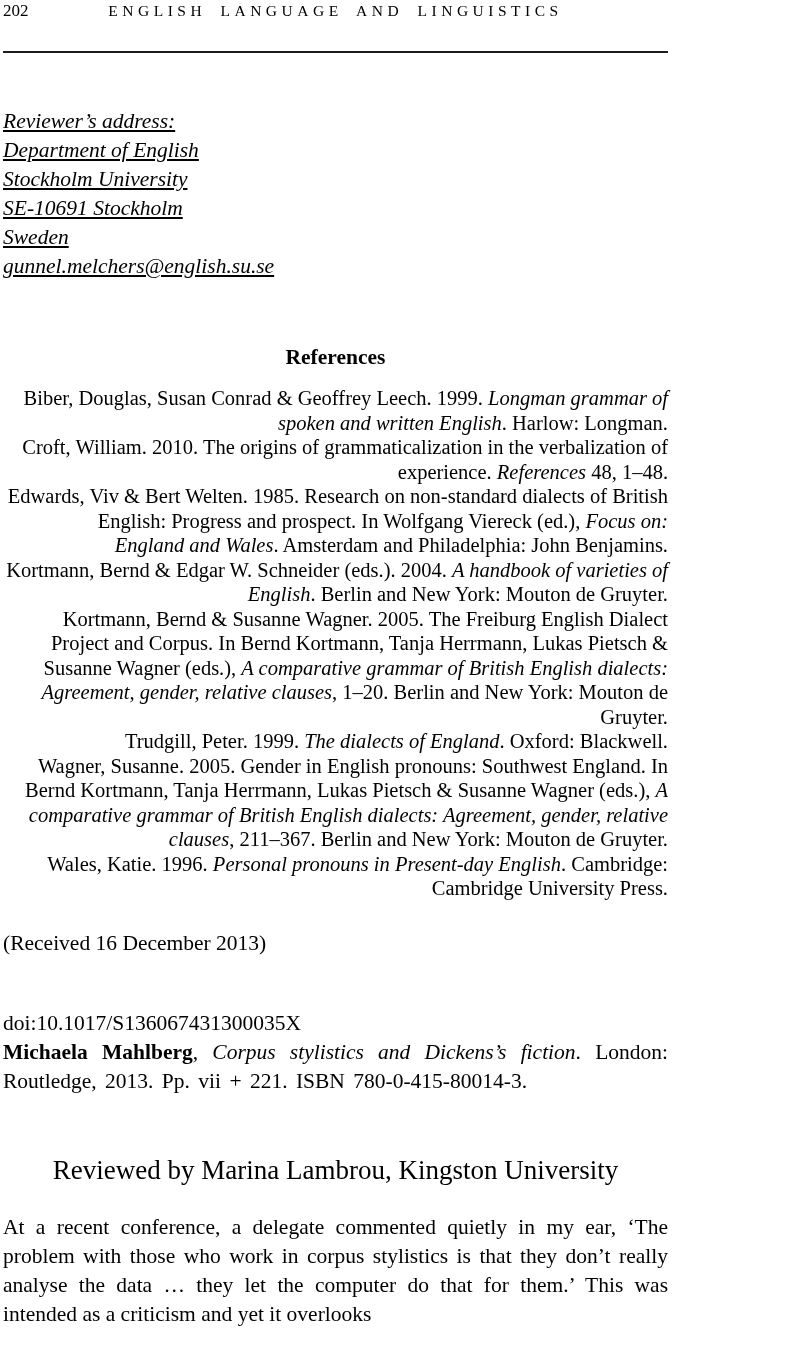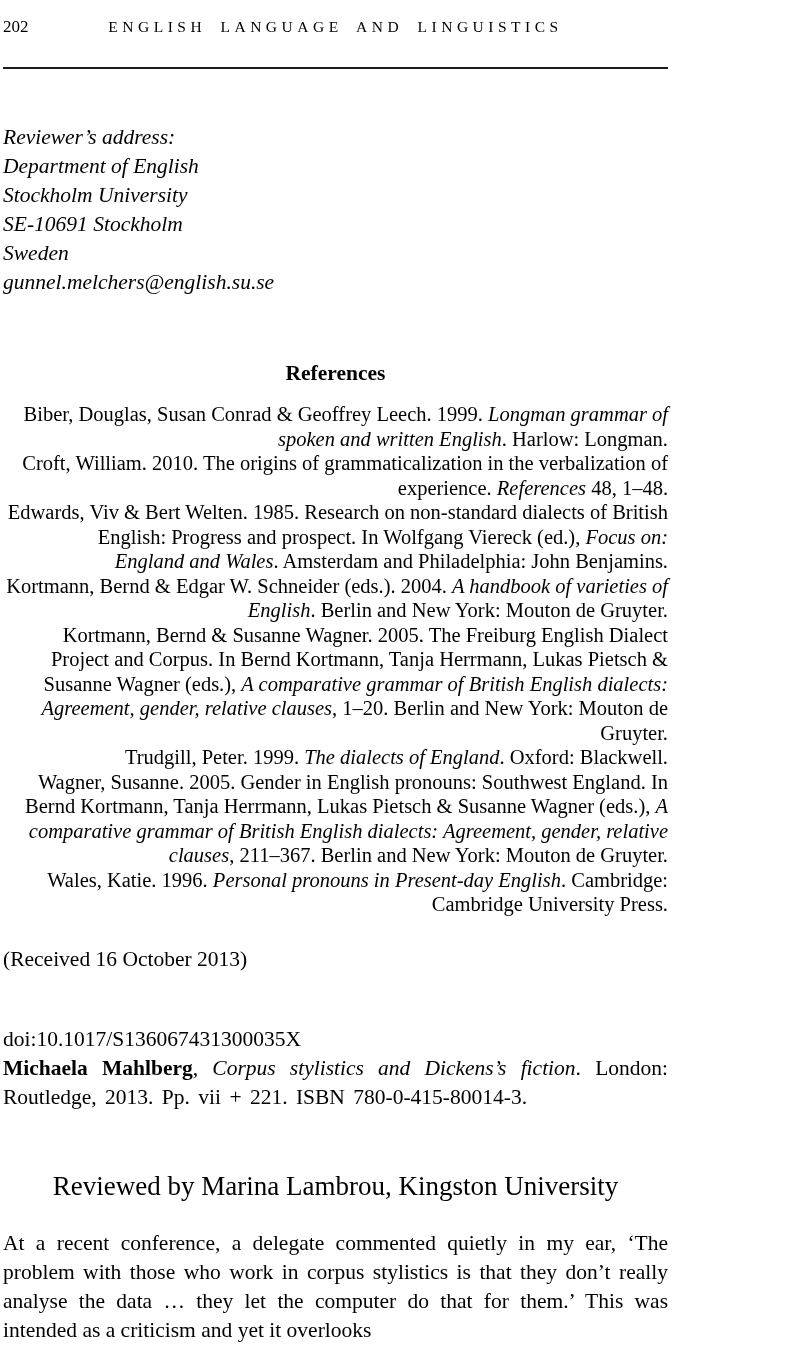--- a/index.html
+++ b/index.html
@@ -11,21 +11,21 @@
   body {
     width: 800px;
     height: 1345px;
     overflow: hidden;
     font-family: "Liberation Serif", "DejaVu Serif", serif;
   }
   .page {
     box-sizing: border-box;
     width: 672px;
     height: 1345px;
-    padding: 16px 4px 0 3px;
+    padding: 0 4px 0 3px;
     overflow: hidden;
   }
   .running-head {
     position: relative;
     height: 20px;
   }
   .pagenum {
     position: absolute;
     left: 0;
     top: 2px;
@@ -45,20 +45,21 @@
   .rule {
     margin-top: 31px;
     border-top: 2px solid #1c1c1c;
     height: 0;
   }
   .address {
     margin-top: 54px;
     font-style: italic;
     font-size: 21.5px;
     line-height: 29px;
+    text-decoration: underline;
   }
   .refs-heading {
     margin: 62px 0 0 0;
     text-align: center;
     font-size: 21.5px;
     font-weight: bold;
     line-height: 29px;
   }
   .refs {
     margin-top: 14px;
@@ -131,21 +132,21 @@
       <div class="ref-entry"><span>Biber, Douglas, Susan Conrad &amp; Geoffrey Leech. 1999. </span><span class="i">Longman grammar of spoken and written English</span><span>. Harlow: Longman.</span></div>
       <div class="ref-entry"><span>Croft, William. 2010. The origins of grammaticalization in the verbalization of experience. </span><span class="i">References</span><span> 48, 1–48.</span></div>
       <div class="ref-entry"><span>Edwards, Viv &amp; Bert Welten. 1985. Research on non-standard dialects of British English: Progress and prospect. In Wolfgang Viereck (ed.), </span><span class="i">Focus on: England and Wales</span><span>. Amsterdam and Philadelphia: John Benjamins.</span></div>
       <div class="ref-entry"><span>Kortmann, Bernd &amp; Edgar W. Schneider (eds.). 2004. </span><span class="i">A handbook of varieties of English</span><span>. Berlin and New York: Mouton de Gruyter.</span></div>
       <div class="ref-entry"><span>Kortmann, Bernd &amp; Susanne Wagner. 2005. The Freiburg English Dialect Project and Corpus. In Bernd Kortmann, Tanja Herrmann, Lukas Pietsch &amp; Susanne Wagner (eds.), </span><span class="i">A comparative grammar of British English dialects: Agreement, gender, relative clauses</span><span>, 1–20. Berlin and New York: Mouton de Gruyter.</span></div>
       <div class="ref-entry"><span>Trudgill, Peter. 1999. </span><span class="i">The dialects of England</span><span>. Oxford: Blackwell.</span></div>
       <div class="ref-entry"><span>Wagner, Susanne. 2005. Gender in English pronouns: Southwest England. In Bernd Kortmann, Tanja Herrmann, Lukas Pietsch &amp; Susanne Wagner (eds.), </span><span class="i">A comparative grammar of British English dialects: Agreement, gender, relative clauses</span><span>, 211–367. Berlin and New York: Mouton de Gruyter.</span></div>
       <div class="ref-entry"><span>Wales, Katie. 1996. </span><span class="i">Personal pronouns in Present-day English</span><span>. Cambridge: Cambridge University Press.</span></div>
     </div>
 
-  <p class="received">(Received 16 October 2013)</p>
+  <p class="received">(Received 16 December 2013)</p>
 
   <div class="citation-block">
     <div class="doi">doi:10.1017/S136067431300035X</div>
     <p class="citation"><span class="b">Michaela Mahlberg</span><span>, </span><span class="i">Corpus stylistics and Dickens’s fiction</span><span>. London: Routledge, 2013. Pp. vii + 221. ISBN 780-0-415-80014-3.</span></p>
   </div>
 
   <p class="reviewed-by">Reviewed by Marina Lambrou, Kingston University</p>
 
   <p class="review-body">At a recent conference, a delegate commented quietly in my ear, ‘The problem with those who work in corpus stylistics is that they don’t really analyse the data … they let the computer do that for them.’ This was intended as a criticism and yet it overlooks</p>
 

